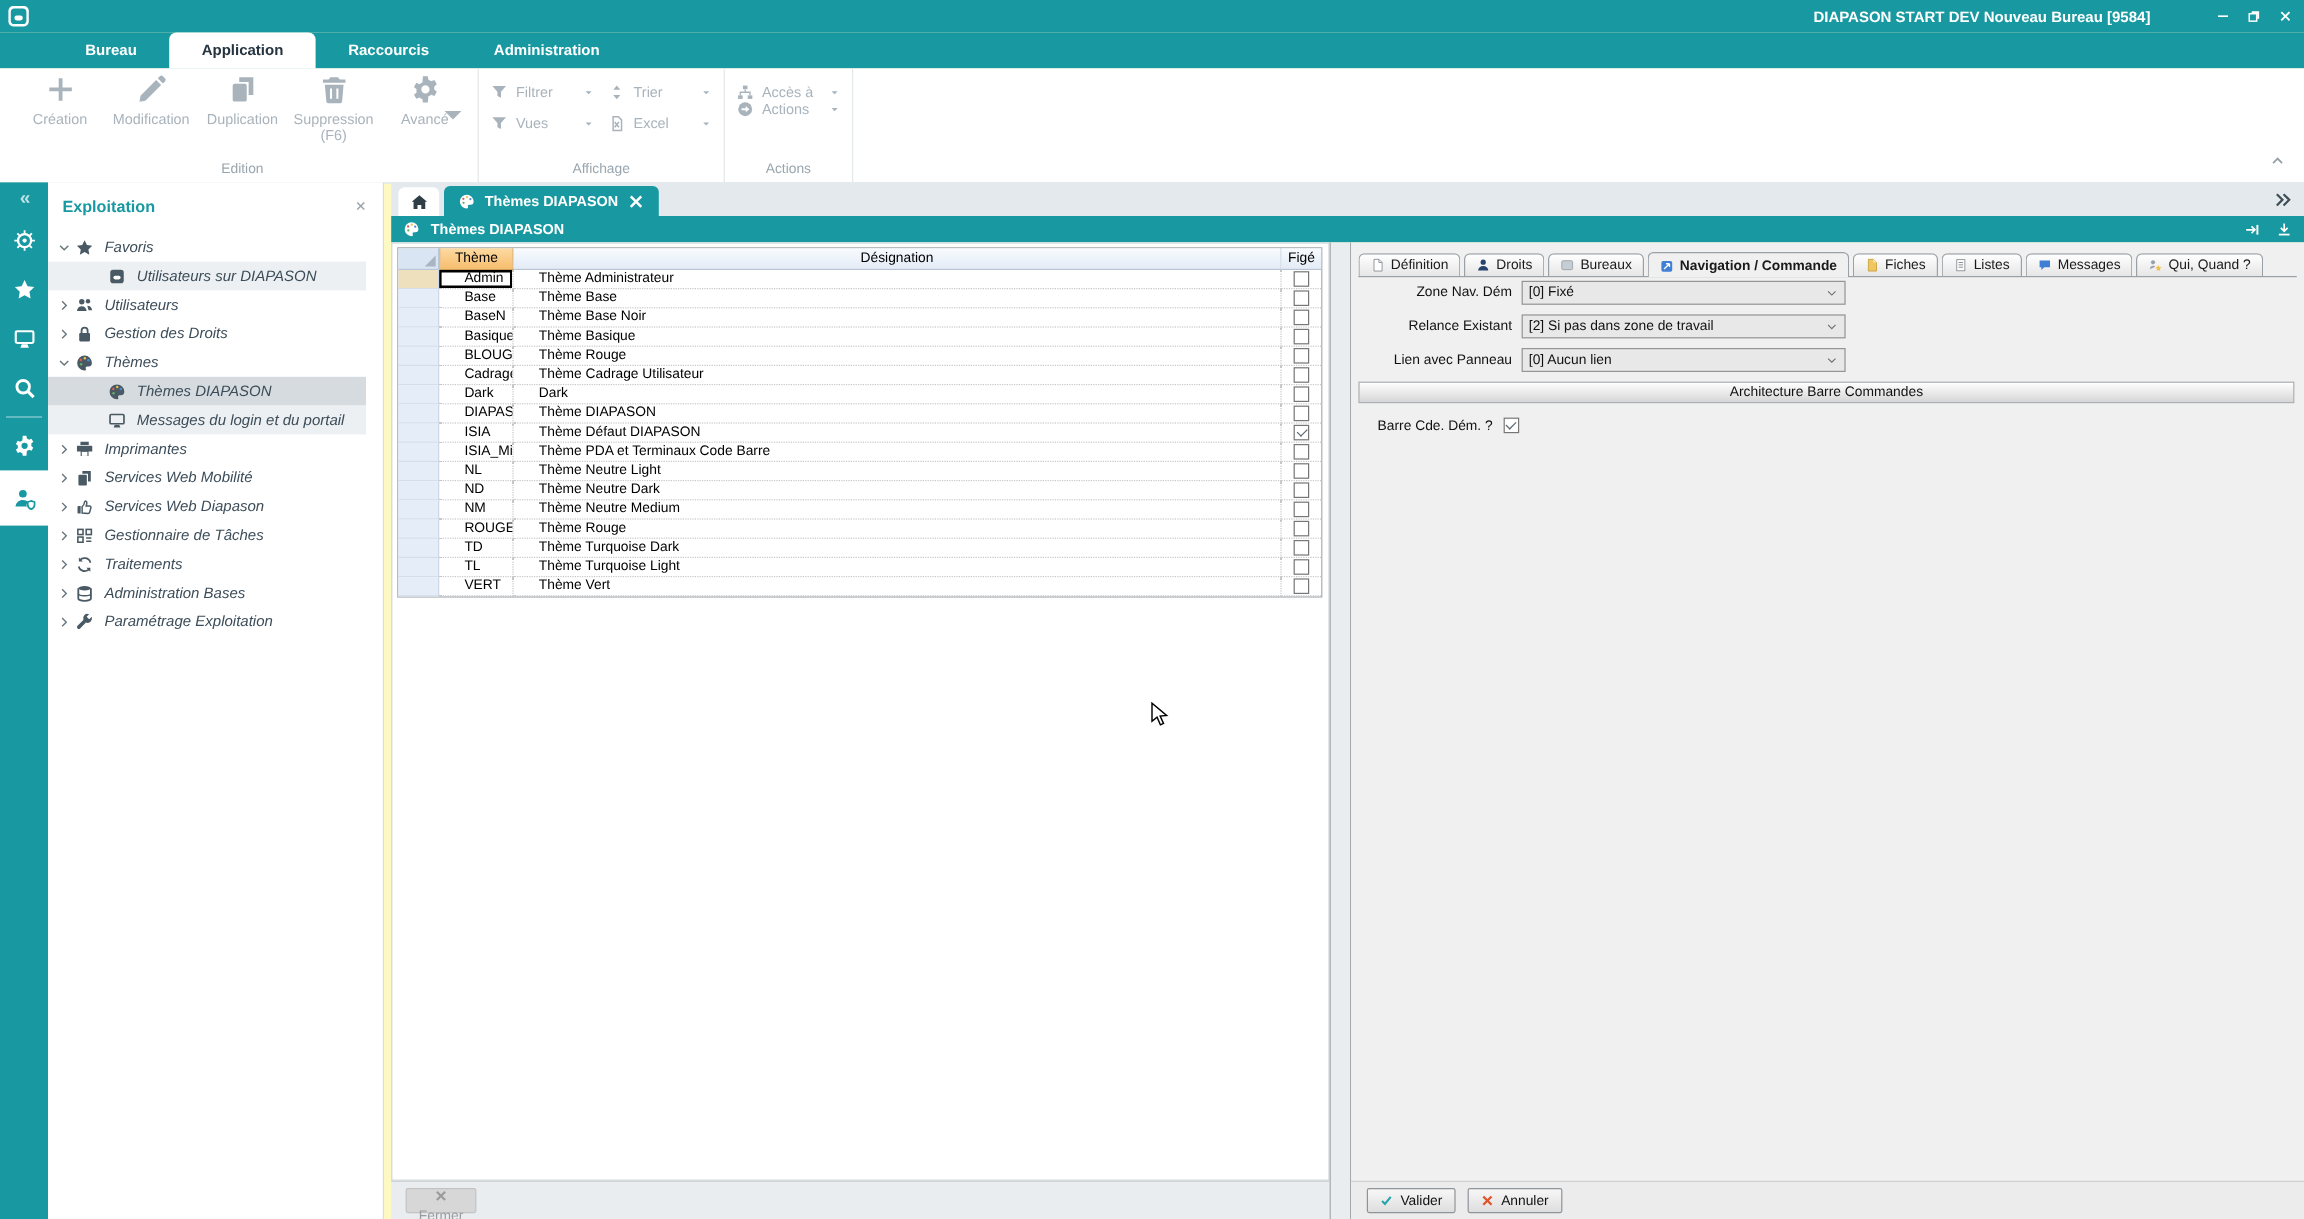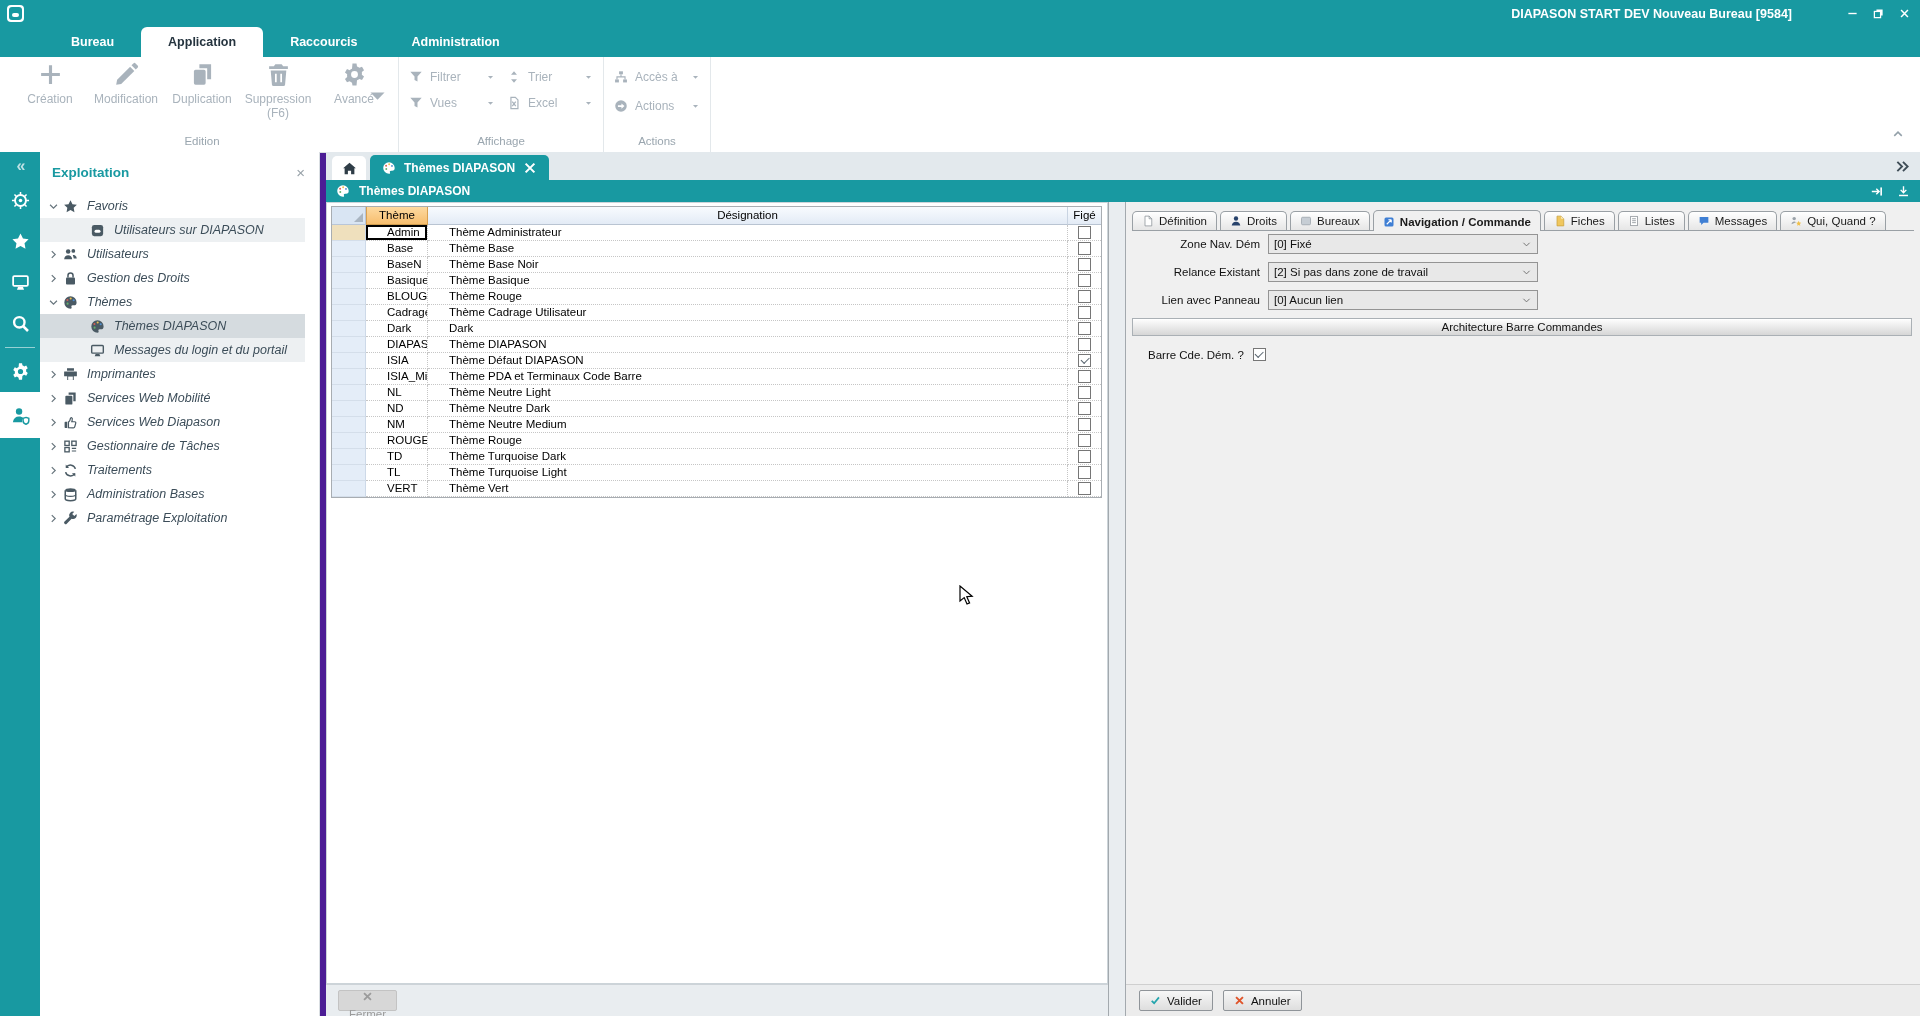--- a/index.html
+++ b/index.html
@@ -1,16 +1,16 @@
 <!DOCTYPE html>
 <html><head>
 <meta charset="utf-8">
 <style>
   html,body{margin:0;padding:0;background:#e9edf0;font-family:"Liberation Sans",sans-serif;}
-  .screen{position:relative;width:1920px;height:1016px;overflow:hidden;background:#4c1d95;-webkit-font-smoothing:antialiased;}
+  .screen{position:relative;width:1920px;height:1016px;overflow:hidden;background:#fef9c3;-webkit-font-smoothing:antialiased;}
   .icn{display:inline-flex;align-items:center;justify-content:center;line-height:0;}
   .icn svg{display:block;}
 
   
   .titlebar{position:absolute;left:0;top:0;right:0;height:27px;background:#1899a1;display:flex;align-items:center;}
   .app-logo{width:17px;height:17px;margin-left:7px;background:#fff;border-radius:4px;position:relative;}
   .app-logo::after{content:"";position:absolute;left:2px;top:2px;right:2px;bottom:2px;background:#1899a1;border-radius:3px;}
   .app-logo::before{content:"";position:absolute;left:5px;top:8px;width:7px;height:3.5px;background:#fff;border-radius:2px;z-index:2;}
   .win-title{position:absolute;right:128px;color:#fff;font-weight:bold;font-size:12.5px;white-space:nowrap;}
   .winbtns{position:absolute;right:10px;display:flex;gap:15px;align-items:center;color:#fff;}
@@ -27,21 +27,21 @@
   .ribbon-inner{display:flex;height:95px;padding-left:6px;}
   .rgroup{display:flex;flex-direction:column;justify-content:space-between;padding:5px 10px 1px 10px;border-right:1px solid #e3e8eb;}
   .rgroup-label{text-align:center;font-size:11.5px;color:#9aa6af;padding:3px 0 4px;}
   .rrow{display:flex;gap:8px;align-items:flex-start;}
   .rbtn{position:relative;display:flex;flex-direction:column;align-items:center;width:68px;font-size:12px;color:#a9b3bc;}
   .rbtn .icn svg{width:25px;height:25px;}
   .rlabel{margin-top:6px;text-align:center;line-height:1.15;}
   .side-arrow{position:absolute;right:-2px;top:22px;}
   .side-arrow svg{width:9px;height:9px;}
   .rgrid{display:grid;grid-template-columns:auto auto;column-gap:28px;row-gap:15px;padding-top:8px;gap:12px;}
-  .rcol{display:flex;flex-direction:column;gap:15px;padding-top:8px;}
+  .rcol{display:flex;flex-direction:column;gap:0;padding-top:8px;}
   .ritem{display:flex;align-items:center;gap:7px;font-size:12px;color:#a9b3bc;min-width:86px;}
   .ritem .icn svg{width:14px;height:14px;}
   .ritem .arr{margin-left:auto;}
   .ritem .arr svg{width:9px;height:9px;}
   .ribbon-chevron{position:absolute;right:16px;bottom:12px;color:#93a0a9;}
   .ribbon-chevron svg{width:12px;height:12px;}
 
   
   .rail{position:absolute;left:0;top:152px;bottom:0;width:40px;background:#1899a1;color:#fff;}
   .rail-item{width:40px;height:41px;display:flex;align-items:center;justify-content:center;}

